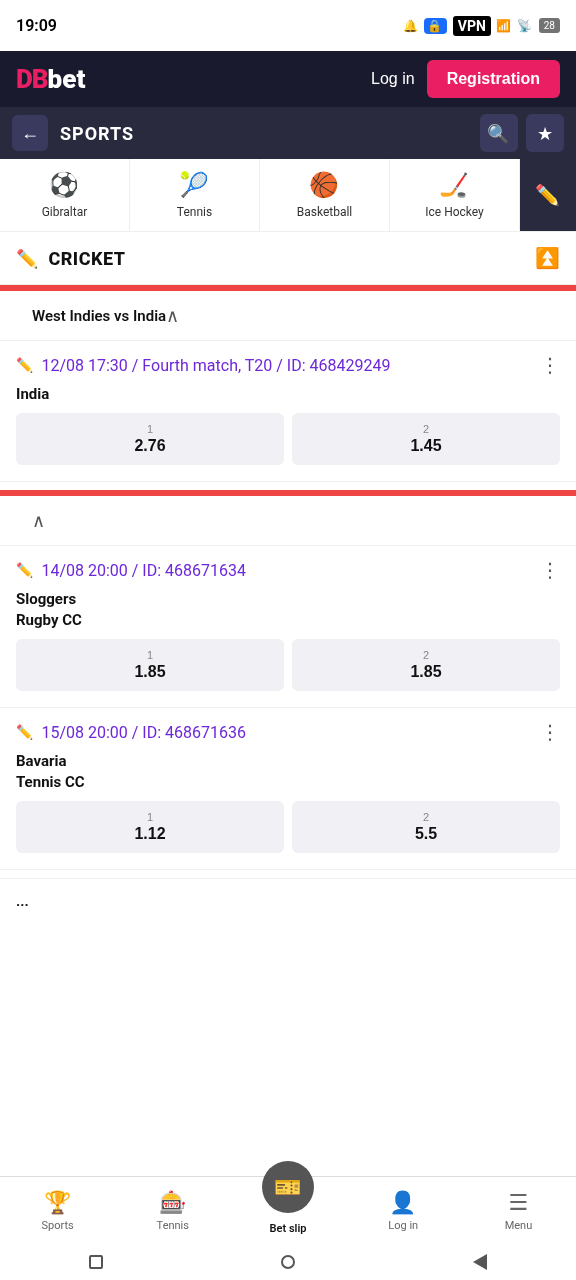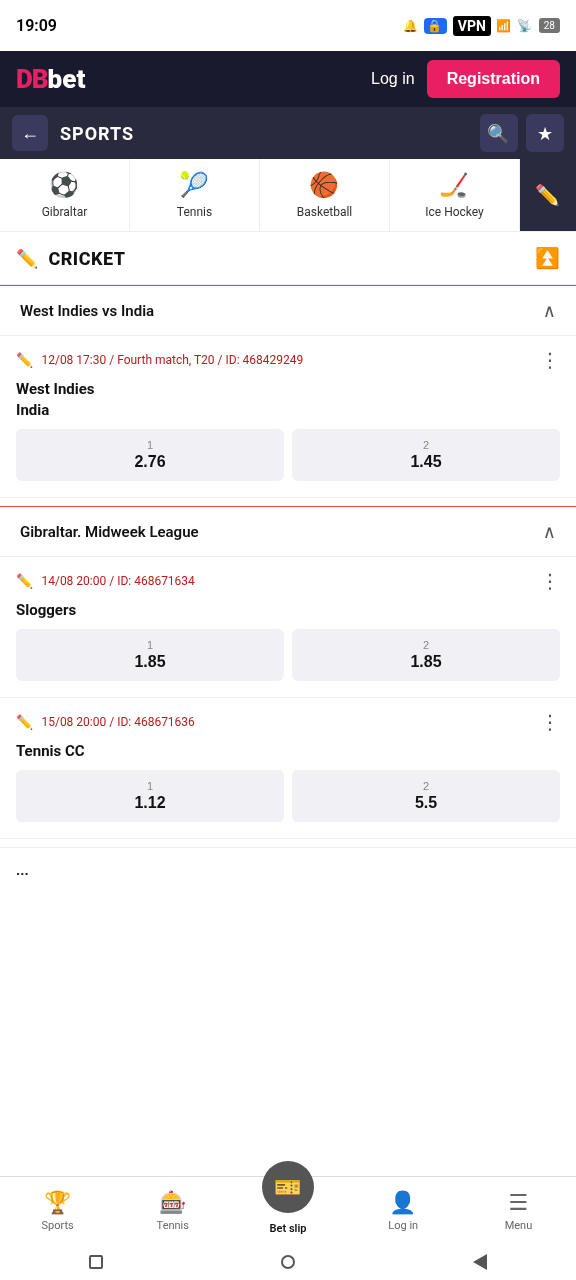--- a/index.html
+++ b/index.html
@@ -208,23 +208,23 @@
     }
 
     
     .match-group {
       background: #fff;
       margin-bottom: 8px;
     }
     .match-group-header {
       display: flex;
       align-items: center;
-      justify-content: space-between;
-      padding: 14px 20px;
-      border-top: 1px solid #ef4444;
+      justify-content: flex-start;
+      padding: 14px 32px;
+      border-top: 6px solid #ef4444;
       border-bottom: 1px solid #eee;
     }
     .match-group-title {
       font-size: 15px;
       font-weight: 600;
       color: #111;
     }
     .chevron-up {
       color: #555;
       font-size: 18px;
@@ -246,22 +246,22 @@
     .match-meta-info {
       display: flex;
       align-items: center;
       gap: 8px;
     }
     .match-meta-icon {
       color: #555;
       font-size: 14px;
     }
     .match-meta-text {
-      font-size: 12px;
-      color: #b91c1c;
+      font-size: 16px;
+      color: #6d28d9;
     }
     .more-btn {
       color: #555;
       font-size: 20px;
       cursor: pointer;
       display: flex;
       align-items: center;
     }
     .team-name {
       font-size: 15px;
@@ -477,70 +477,70 @@
     </div>
 
     <div class="match-card">
       <div class="match-meta">
         <div class="match-meta-info">
           <span class="match-meta-icon">✏️</span>
           <span class="match-meta-text">12/08 17:30 / Fourth match, T20 / ID: 468429249</span>
         </div>
         <span class="more-btn">⋮</span>
       </div>
-      <div class="team-name">West Indies</div>
       <div class="team-name">India</div>
       <div class="odds-row">
         <button class="odds-btn">
           <span class="odds-label">1</span>
           <span class="odds-value">2.76</span>
         </button>
         <button class="odds-btn">
           <span class="odds-label">2</span>
           <span class="odds-value">1.45</span>
         </button>
       </div>
     </div>
   </div>
 
   <div class="match-group">
     <div class="match-group-header">
-      <span class="match-group-title">Gibraltar. Midweek League</span>
       <span class="chevron-up">∧</span>
     </div>
 
     <div class="match-card">
       <div class="match-meta">
         <div class="match-meta-info">
           <span class="match-meta-icon">✏️</span>
           <span class="match-meta-text">14/08 20:00 / ID: 468671634</span>
         </div>
         <span class="more-btn">⋮</span>
       </div>
       <div class="team-name">Sloggers</div>
+      <div class="team-name">Rugby CC</div>
       <div class="odds-row">
         <button class="odds-btn">
           <span class="odds-label">1</span>
           <span class="odds-value">1.85</span>
         </button>
         <button class="odds-btn">
           <span class="odds-label">2</span>
           <span class="odds-value">1.85</span>
         </button>
       </div>
     </div>
 
     <div class="match-card">
       <div class="match-meta">
         <div class="match-meta-info">
           <span class="match-meta-icon">✏️</span>
           <span class="match-meta-text">15/08 20:00 / ID: 468671636</span>
         </div>
         <span class="more-btn">⋮</span>
       </div>
+      <div class="team-name">Bavaria</div>
       <div class="team-name">Tennis CC</div>
       <div class="odds-row">
         <button class="odds-btn">
           <span class="odds-label">1</span>
           <span class="odds-value">1.12</span>
         </button>
         <button class="odds-btn">
           <span class="odds-label">2</span>
           <span class="odds-value">5.5</span>
         </button>

